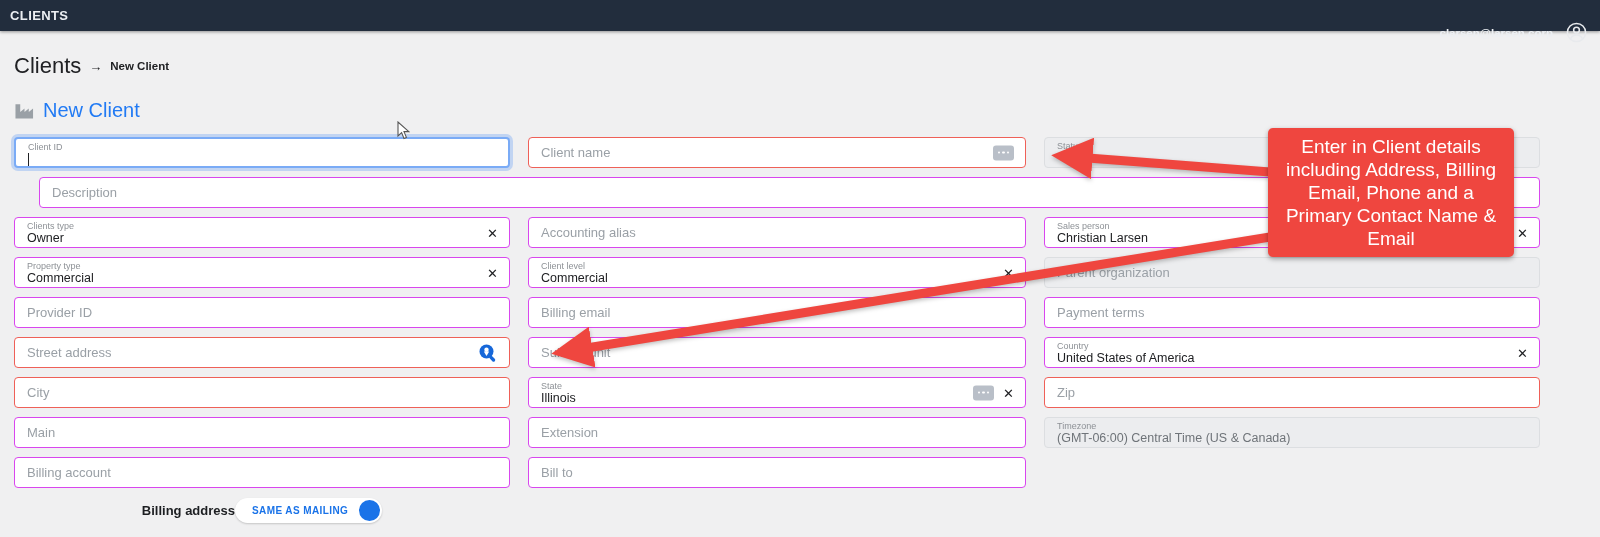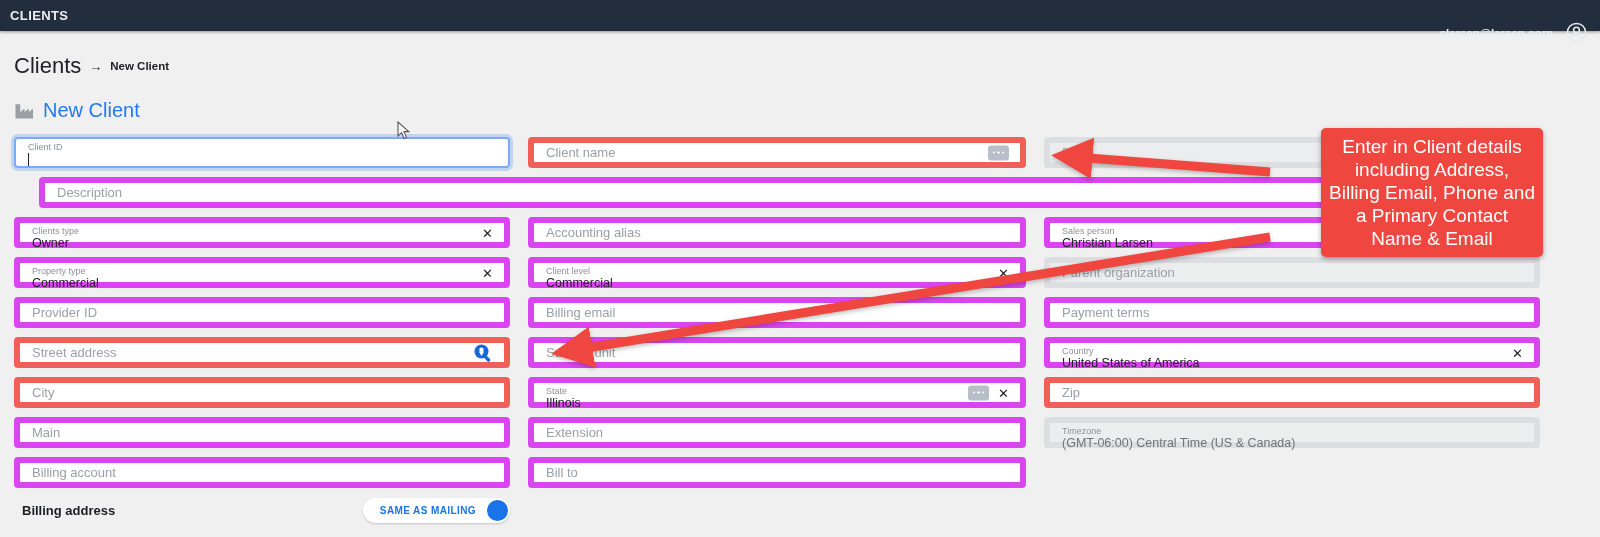--- a/index.html
+++ b/index.html
@@ -24,21 +24,21 @@
   .page-title { margin:20px 0 0 14px; display:flex; align-items:center; gap:8px; }
   .page-title-text { font-size:20px; color:var(--accent-blue,#217af4); }
   .factory-icon svg { display:block; }
 
   
   .form-grid { margin-top:15px; padding:0 60px 0 14px; display:grid;
     grid-template-columns:496px 498px 496px; column-gap:18px; row-gap:9px; }
   .span3 { grid-column:1 / -1;margin-left:25px; }
 
   .fld { position:relative; height:31px; background:#fff;
-    border:6px solid #d946ef; border-radius:4px; }
+    border:1px solid #d946ef; border-radius:4px; }
   .fld input { width:100%; height:100%; border:none; outline:none; background:transparent;
     padding:0 34px 0 12px; font-family:"Liberation Sans",sans-serif; font-size:13px; color:#3c4043; }
   .fld input::placeholder { color:#9aa0a6; opacity:1; }
   .fld.labeled { padding:3px 34px 0 12px; }
   .lbl { display:block; font-size:9px; line-height:10px; color:#8d9196; }
   .val { display:block; font-size:12.5px; line-height:15px; color:#202124; white-space:nowrap; }
   .fld.disabled { background:var(--disabled-bg,#ecedef); border-color:#dcdee1; }
   .fld.disabled .val { color:#6f7479; }
   .fld.disabled input::placeholder { color:#9aa0a6; }
   .fld.error { border-color:var(--error-red,#ef6058); }
@@ -48,31 +48,31 @@
 
   .trail { position:absolute; right:11px; top:50%; transform:translateY(-50%);
     display:flex; align-items:center; gap:9px; }
   .clear-x { font-size:13px; color:#202124; cursor:pointer; line-height:1; }
   .dots-chip { width:21px; height:15px; background:#b9bfc8; border-radius:3px;
     display:flex; align-items:center; justify-content:center; gap:2px; cursor:pointer; }
   .dots-chip i { width:2.5px; height:2.5px; background:#fff; border-radius:50%; }
   .loc-icon svg { display:block; cursor:pointer; }
 
   
-  .billing-row { grid-column:1; display:flex; align-items:center; justify-content:space-between; height:26px;margin-left:8px; }
+  .billing-row { grid-column:1; display:flex; align-items:center; justify-content:center; height:26px; }
   .billing-label { font-size:13px; font-weight:bold; color:#1c1e21; }
   .toggle-pill { display:flex; align-items:center; background:#fff; border-radius:13px;
     height:25px; padding:0 2px 0 17px; box-shadow:0 1px 2px rgba(0,0,0,.18); cursor:pointer; }
   .toggle-text { font-size:10px; font-weight:bold; letter-spacing:.4px;
     color:var(--toggle-blue,#1a73e8); }
   .toggle-knob { width:21px; height:21px; border-radius:50%;
     background:var(--toggle-blue,#1a73e8); margin-left:11px; }
 
   
-  .annotation-box { position:absolute; left:1321px; top:128px; width:222px; height:129px;
+  .annotation-box { position:absolute; left:1268px; top:128px; width:246px; height:129px;
     background:var(--annotation-red,#ef463f); border-radius:5px; z-index:20;
     display:flex; align-items:center; justify-content:center; text-align:center;
     padding:4px 8px; box-shadow:0 2px 5px rgba(0,0,0,.35); }
   .annotation-text { color:#fff; font-size:19px; line-height:23px; }
   .arrows-svg { position:absolute; left:0; top:0; z-index:19; pointer-events:none;
     filter:drop-shadow(0 2px 2px rgba(0,0,0,.25)); }
   .mouse-cursor { position:absolute; left:397px; top:121px; z-index:30; pointer-events:none; }
 </style>
 </head>
 <body>

